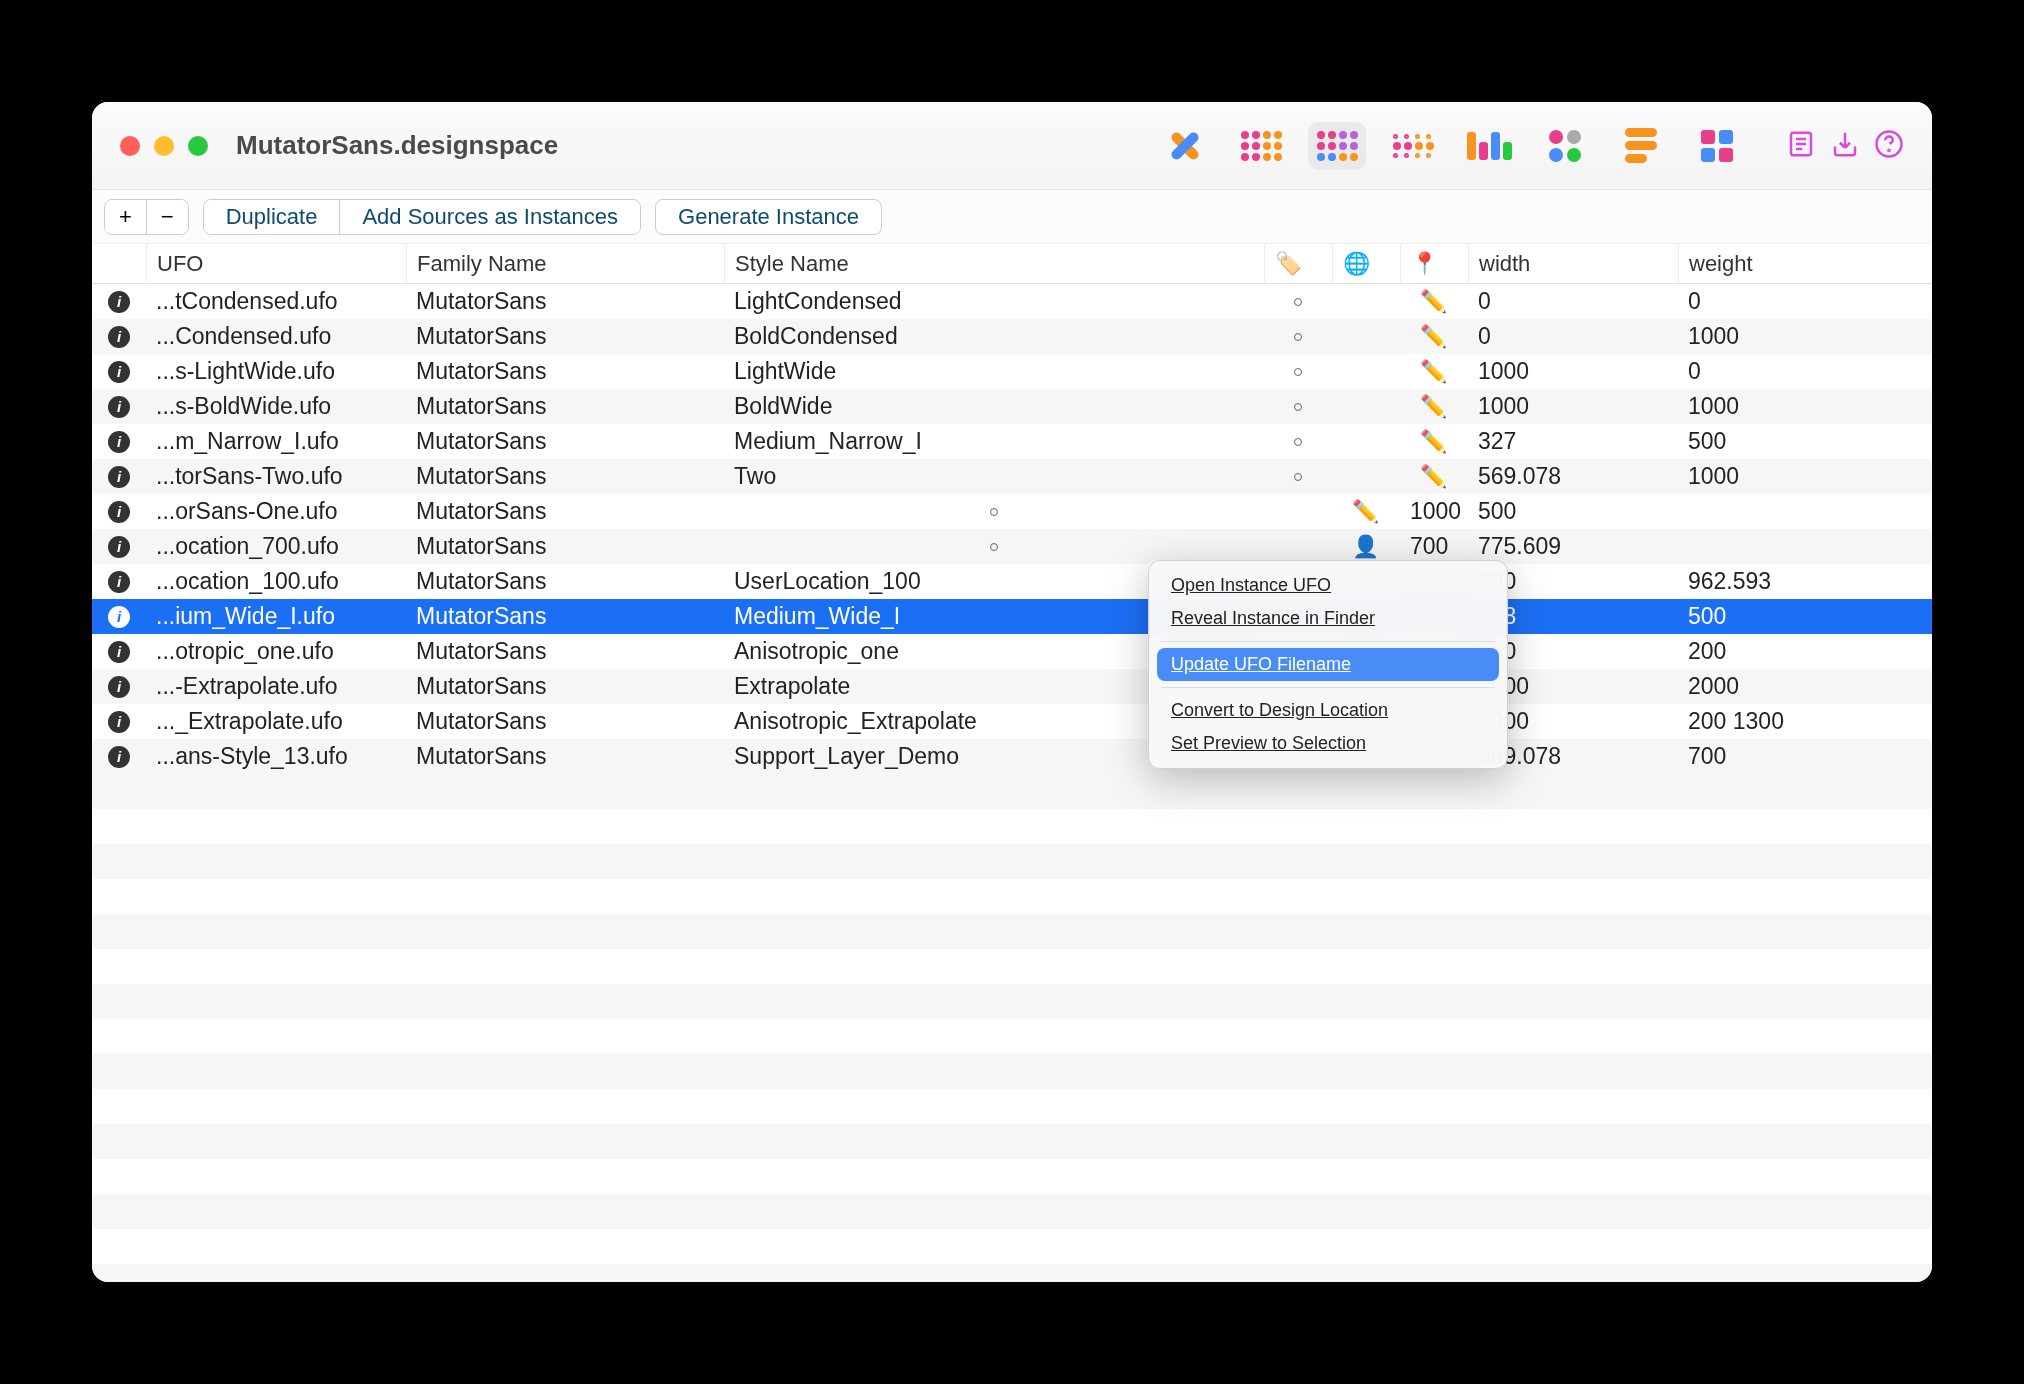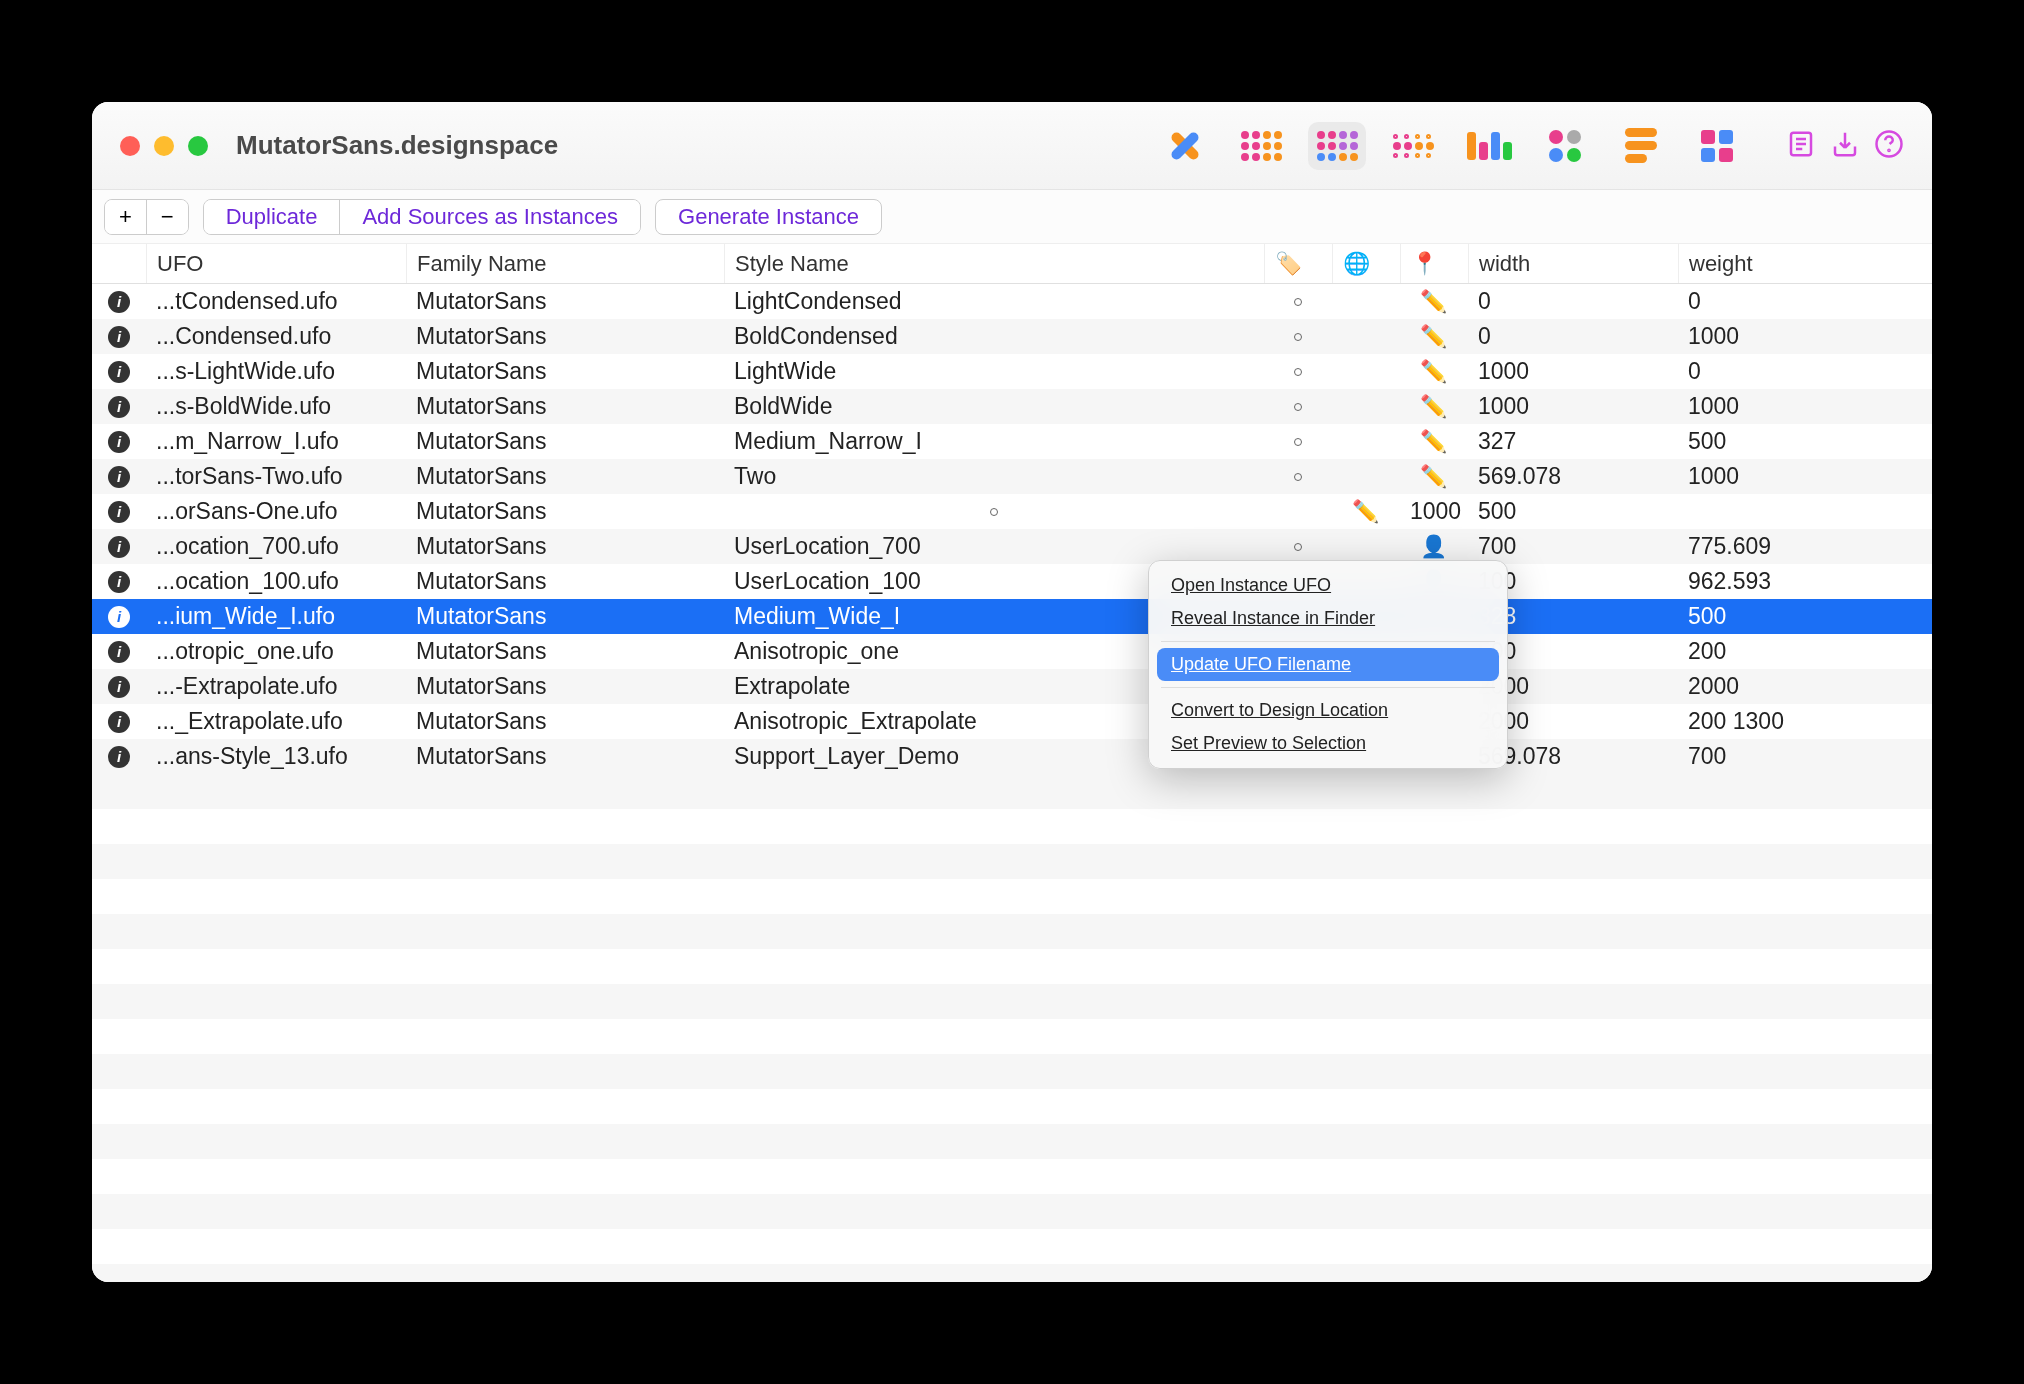--- a/index.html
+++ b/index.html
@@ -72,21 +72,21 @@
   background: #fff;
   border: none;
 }
 .segbtn:first-child { border-right: 1px solid #ccc; }
 .pillbtn {
   padding: 4px 22px;
   font-size: 22px;
   background: #fff;
   border: 1px solid #ccc;
   border-radius: 8px;
-  color: #6d28d9;
+  color: #0c4a6e;
 }
 .pillseg { display: flex; border: 1px solid #ccc; border-radius: 8px; overflow: hidden; }
 .pillseg .pillbtn { border: none; border-radius: 0; }
 .pillseg .pillbtn:first-child { border-right: 1px solid #ccc; }
 .table-wrap { position: relative; }
 .thead {
   display: grid;
   grid-template-columns: 54px 260px 318px 540px 68px 68px 68px 210px 200px;
   height: 40px;
   align-items: center;
@@ -411,21 +411,20 @@
           </div>
     <div>1000</div>
     <div>500</div>
   </div>
         <div class="trow">
     <div class="icell">
             <div class="info-icon">i</div>
           </div>
     <div>...ocation_700.ufo</div>
     <div>MutatorSans</div>
-    <div>UserLocation_700</div>
     <div class="icell">
             <div class="dot-marker"></div>
           </div>
     <div class="icell"></div>
     <div class="icell">
             <span class="person">👤</span>
           </div>
     <div>700</div>
     <div>775.609</div>
   </div>

